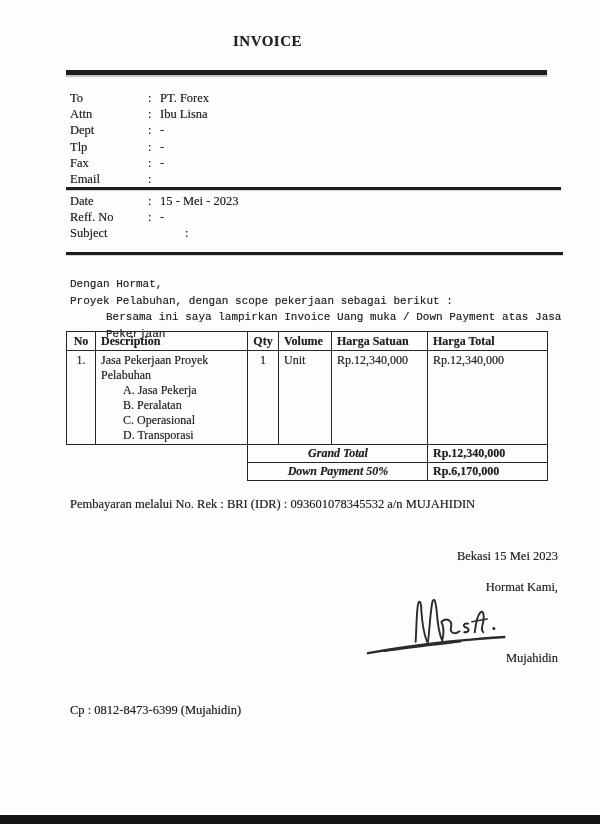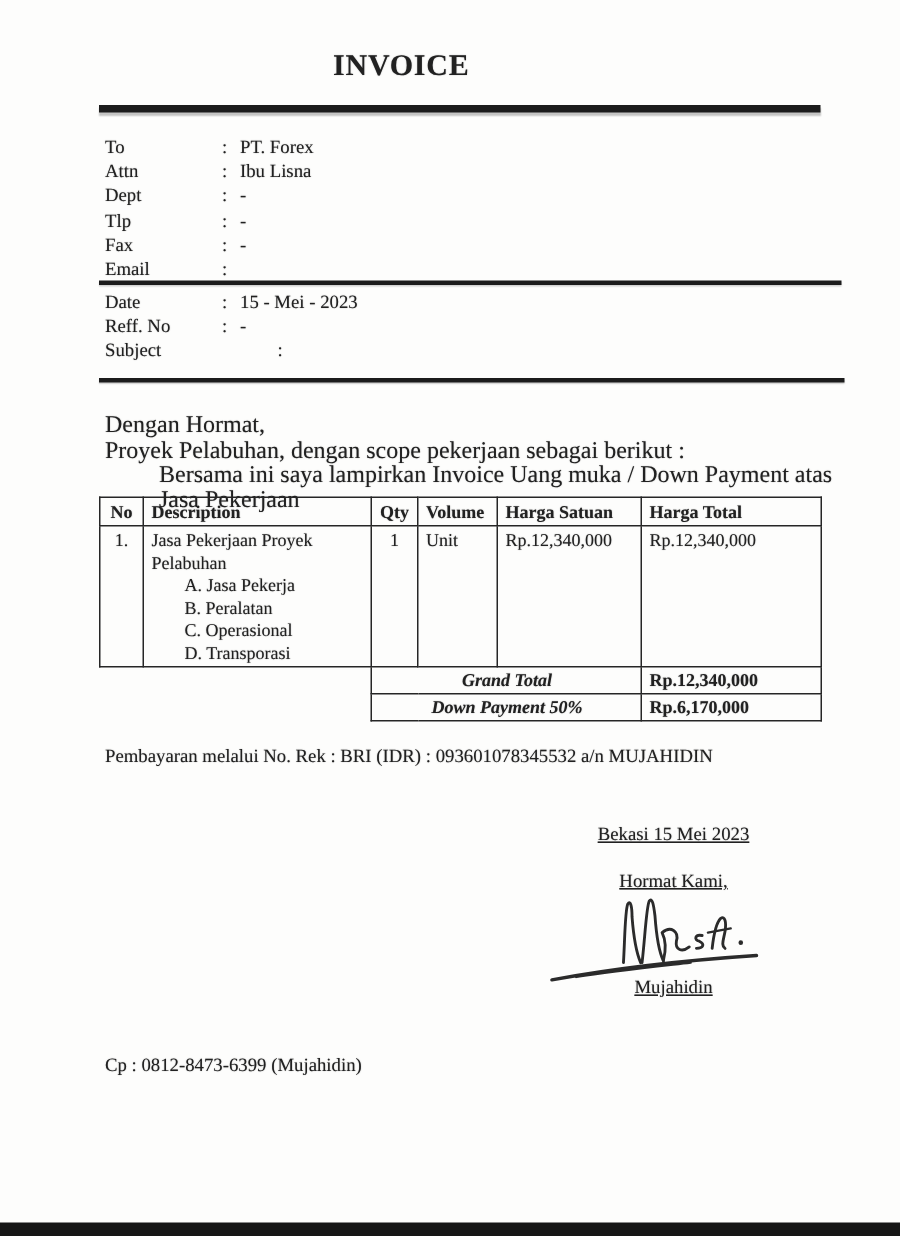--- a/index.html
+++ b/index.html
@@ -12,39 +12,39 @@
     font-family: "Liberation Serif", serif;
     color: #212121;
     overflow: hidden;
     text-shadow: 0 0 0.8px rgba(35,35,35,0.45);
   }
 
   .doc-title {
     position: absolute;
     top: 33px; left: 0; width: 535px;
     text-align: center;
-    font-size: 20px;
+    font-size: 15px;
     font-weight: bold;
     letter-spacing: 0.5px;
   }
 
   .rule { position: absolute; background: #1c1c1c; }
   .rule-1 { left: 66px; top: 70px; width: 481px; height: 4.5px; box-shadow: 0 2px 1px rgba(0,0,0,0.22); }
   .rule-2 { left: 66px; top: 187px; width: 495px; height: 2.6px; box-shadow: 0 1px 1px rgba(0,0,0,0.18); }
   .rule-3 { left: 66px; top: 252px; width: 497px; height: 2.6px; box-shadow: 0 1px 1px rgba(0,0,0,0.18); }
 
   .info-block { position: absolute; left: 70px; font-size: 12.5px; line-height: 16.2px; }
   .recipient-block { top: 90px; }
   .meta-block { top: 193px; }
   .info-row { display: flex; white-space: pre; }
   .info-label { width: 78px; }
   .info-sep { width: 12px; text-align: left; }
   .info-row.indent .info-sep { margin-left: 37px; }
 
-  .letter-block { position: absolute; left: 70px; top: 276px; width: 495px; font-size: 16px; line-height: 16.5px; }
+  .letter-block { position: absolute; left: 70px; top: 276px; width: 495px; font-size: 11px; line-height: 16.5px; font-family: Liberation Mono, monospace; }
   .letter-line.indent1 { padding-left: 36px; }
 
   table.inv {
     position: absolute; left: 66px; top: 331px;
     width: 481px; border-collapse: collapse; table-layout: fixed;
     font-size: 12px; color: #212121;
   }
   table.inv th, table.inv td { border: 1.5px solid #262626; }
   table.inv th {
     font-weight: bold; text-align: left;
@@ -56,21 +56,21 @@
   .desc-line { line-height: 15px; }
   .desc-item { padding-left: 22px; line-height: 15px; }
   .money { display: flex; justify-content: flex-start; }
   table.inv tfoot td { height: 14px; padding: 1px 4px 1px 5px; vertical-align: middle; }
   td.blank-cell { border: none !important; background: transparent; }
   .sum-label { text-align: center; font-weight: bold; font-style: italic; }
   .sum-money { font-weight: bold; }
 
   .payment-note { position: absolute; left: 70px; top: 497px; font-size: 12.5px; }
 
-  .sign-block { position: absolute; left: 340px; top: 549px; width: 218px; text-align: center; font-size: 12.5px; text-decoration: underline; }
+  .sign-block { position: absolute; left: 340px; top: 549px; width: 218px; text-align: right; font-size: 12.5px; }
   .sign-closing { margin-top: 16px; }
   .sign-svg { display: block; margin: 1px auto 0 auto; }
   .sign-name { margin-top: -7px; }
 
   .contact-line { position: absolute; left: 70px; top: 703px; font-size: 12.5px; }
 
   .scan-edge-bar { position: absolute; left: 0; top: 815px; width: 600px; height: 9px; background: #161616; }
 </style>
 </head>
 <body>

